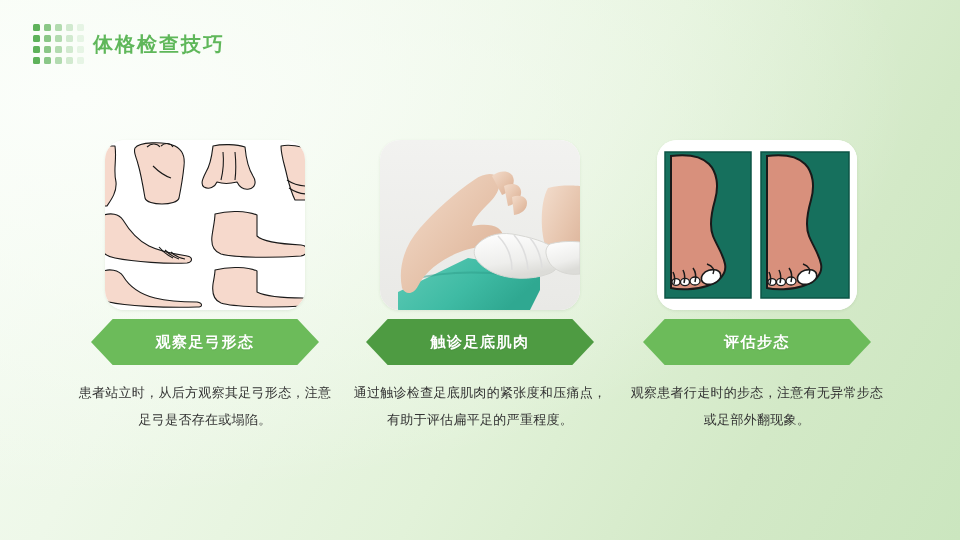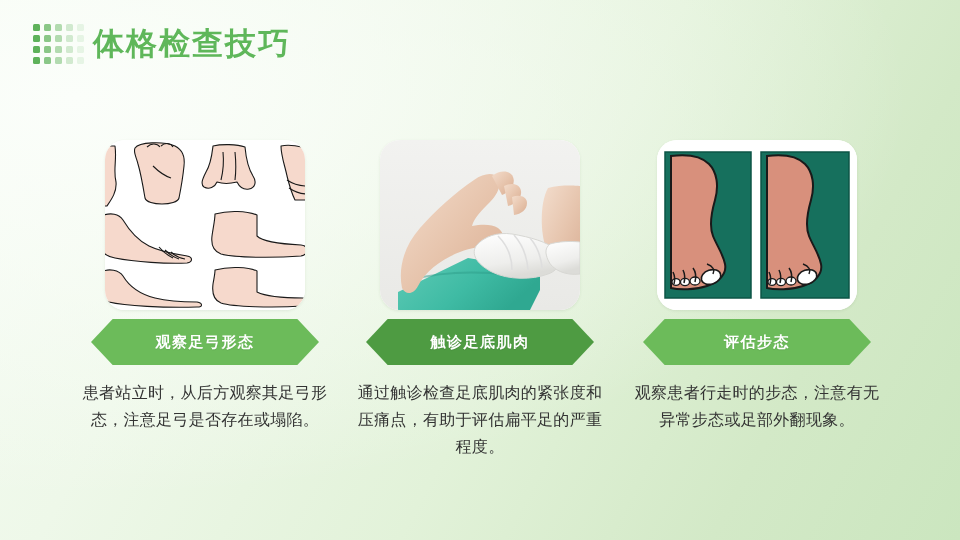--- a/index.html
+++ b/index.html
@@ -25,21 +25,21 @@
   }
   .dotgrid span{width:7px;height:7px;border-radius:1.5px;background:#5eb25a;display:block;}
   .dotgrid span.c0{opacity:1}
   .dotgrid span.c1{opacity:.72}
   .dotgrid span.c2{opacity:.46}
   .dotgrid span.c3{opacity:.26}
   .dotgrid span.c4{opacity:.12}
 
   .title{
     position:absolute;left:93px;top:22px;
-    font-size:31px;line-height:44px;font-weight:bold;
+    font-size:20px;line-height:44px;font-weight:bold;
     color:#5fb75a;letter-spacing:2px;
     white-space:nowrap;
   }
 
   
   .cards{position:absolute;left:0;top:130px;width:960px;height:360px;}
   .card{
     position:absolute;top:0;width:284px;height:352px;
   }
   .card.c1{left:63px}
@@ -64,21 +64,21 @@
   .banner .btxt{
     color:#ffffff;font-size:15px;font-weight:bold;letter-spacing:1.5px;
     line-height:46px;white-space:nowrap;
     text-shadow:0 1px 1px rgba(0,0,0,.08);
   }
 
   
   .desc{
     position:absolute;left:14px;top:249px;width:256px;
     text-align:center;color:#333333;
-    font-size:16px;line-height:27px;letter-spacing:.3px;
+    font-size:13px;line-height:27px;letter-spacing:.3px;
   }
 </style>
 </head>
 <body>
 
 <div id="slide">
 
   <div class="header">
 
     <div class="dotgrid">

